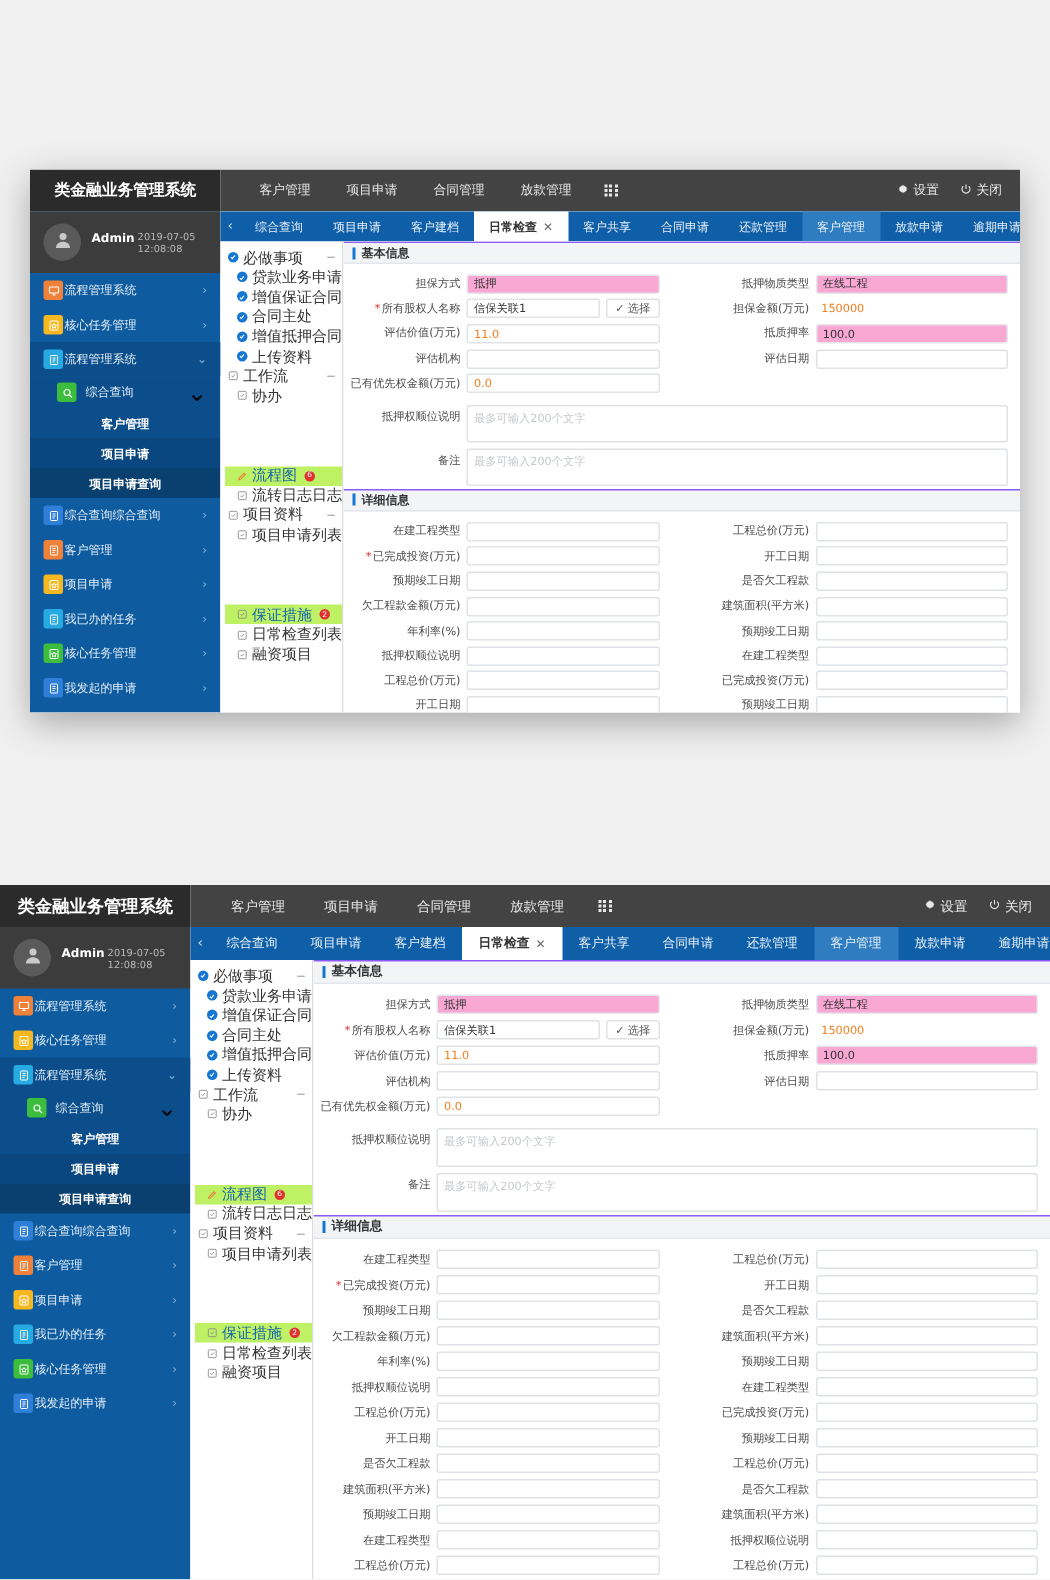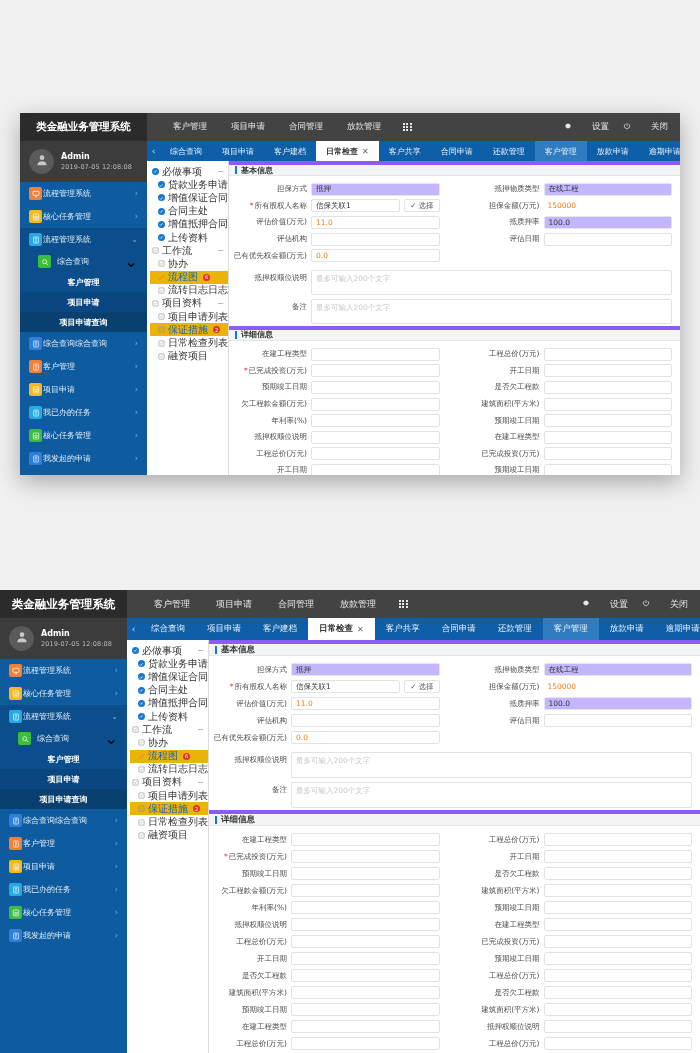--- a/index.html
+++ b/index.html
@@ -54,36 +54,36 @@
     font-size: 8.5px; cursor: pointer;
   }
   .full .topnav-item { font-size: 9px; padding: 0 13px; }
   .grid-icon {
     display: inline-grid; grid-template-columns: repeat(3, 2px);
     grid-template-rows: repeat(3, 2px); gap: 1.4px;
     margin-left: 10px; cursor: pointer;
   }
   .grid-icon i { background: #e8e8e8; width: 2px; height: 2px; display: block; }
   .topnav-right { margin-left: auto; display: flex; align-items: center; gap: 14px; padding-right: 12px; }
-  .topnav-right .act { display: flex; align-items: center; gap: 20px; color: #e8e8e8; font-size: 8.5px; cursor: pointer; }
+  .topnav-right .act { display: flex; align-items: center; gap: 3px; color: #e8e8e8; font-size: 8.5px; cursor: pointer; }
   .full .topnav-right .act { font-size: 9px; }
 
   
   .body { flex: 1; display: flex; min-height: 0; }
 
   
   .sidebar { width: 127px; flex: 0 0 127px; background: #0e5ba0; display: flex; flex-direction: column; }
   .user-card { background: #3c3c3c; display: flex; align-items: center; gap: 7px; padding: 8px 9px; flex: 0 0 auto; }
   .avatar {
     width: 25px; height: 25px; border-radius: 50%;
     background: #5a5a5a; flex: 0 0 auto;
     display: flex; align-items: center; justify-content: center;
   }
   .avatar svg { width: 14px; height: 14px; }
-  .user-meta { display: flex; flex-direction: column; gap: 2px; min-width: 0; }
+  .user-meta { display: flex; flex-direction: row; gap: 2px; min-width: 0; }
   .user-name { color: #fff; font-size: 8px; font-weight: bold; }
   .user-time { color: #bdbdbd; font-size: 6.5px; letter-spacing: .1px; }
 
   .menu { flex: 1; overflow: hidden; }
   .menu-item {
     display: flex; align-items: center; gap: 1px;
     height: 23px; padding: 0 9px; cursor: pointer; position: relative;
   }
   .menu-item .mi-label { color: #e3eef8; font-size: 8px; flex: 1; white-space: nowrap; }
   .menu-item .chev { color: #7fb0da; font-size: 8px; }
@@ -129,21 +129,21 @@
   .work { flex: 1; display: flex; min-height: 0; }
 
   
   .tree {
     width: 82px; flex: 0 0 82px; background: #fff;
     border-right: 1px solid #dcdcdc; padding: 4px 0 0 3px; overflow: hidden;
   }
   .tnode { display: flex; align-items: center; gap: 3px; height: 13.2px; padding-left: 2px; white-space: nowrap; cursor: pointer; }
   .tnode.lvl1 { padding-left: 2px; }
   .tnode.lvl2 { padding-left: 8px; }
-  .tnode.sel { background: #eab308; }
+  .tnode.sel { background: #bef264; margin-top: 40px; }
   .tnode .tlabel { font-size: 10px; color: #333; }
   .tnode.sel .tlabel { color: #1565b0; }
   .dot-blue {
     width: 7px; height: 7px; border-radius: 50%; background: #1677d2; flex: 0 0 auto;
     display: flex; align-items: center; justify-content: center;
   }
   .dot-blue svg { width: 4.5px; height: 4.5px; }
   .sq-icon { width: 7px; height: 7px; flex: 0 0 auto; color: #8a8a8a; }
   .sq-icon svg { width: 7px; height: 7px; display: block; }
   .pen-icon { width: 7px; height: 7px; flex: 0 0 auto; color: #e8833a; }
@@ -151,21 +151,21 @@
   .badge {
     display: inline-flex; align-items: center; justify-content: center;
     min-width: 7px; height: 7px; padding: 0 1.5px; border-radius: 4px;
     background: #e03131; color: #fff; font-size: 5px; margin-left: 2px; flex: 0 0 auto;
   }
   .collapse { margin-left: auto; color: #999; font-size: 8px; padding-right: 4px; }
 
   
   .form-area { flex: 1; overflow: hidden; background: #fff; padding: 0; min-width: 0; }
   .section-head {
-    background: #f2f4f6; border-top: 4px solid #8b5cf6; border-bottom: 1px solid #e3e6ea;
+    background: #f2f4f6; border-top: 1px solid #8b5cf6; border-bottom: 1px solid #e3e6ea;
     height: 15px; display: flex; align-items: center; padding-left: 6px;
     font-size: 8px; color: #333; font-weight: bold;
   }
   .full .section-head { height: 16px; font-size: 8.5px; }
   .section-head::before {
     content: ""; width: 2px; height: 8px; background: #1677d2; margin-right: 4px; display: inline-block;
   }
   .grid2 { display: grid; grid-template-columns: 1fr 1fr; column-gap: 26px; padding: 5px 8px 4px 4px; }
   .frow { display: flex; align-items: center; height: 16.6px; gap: 4px; }
   .full .frow { height: 17px; }
@@ -173,21 +173,21 @@
     width: 74px; flex: 0 0 74px; text-align: right; font-size: 7.5px; color: #4b4b4b;
     white-space: nowrap; overflow: hidden; position: relative;
   }
   .flabel .req { color: #e03131; margin-right: 1px; }
   .fctl { flex: 1; min-width: 0; display: flex; align-items: center; gap: 4px; }
   .fi {
     flex: 1; min-width: 0; height: 13px; border: 1px solid #dfe2e6; border-radius: 2px;
     background: #fff; font-size: 7.5px; color: #333; padding: 0 4px;
     display: flex; align-items: center; white-space: nowrap; overflow: hidden;
   }
-  .fi.ro { background: #c4b5fd; border-color: #e4e6e9; }
+  .fi.ro { background: #f9a8d4; border-color: #e4e6e9; }
   .fi.orange { color: #f08020; }
   .fi.plain { border: none; background: transparent; }
   .fbtn {
     flex: 0 0 auto; height: 13px; padding: 0 5px; border: 1px solid #dfe2e6; border-radius: 2px;
     background: #fff; font-size: 7.5px; color: #555; display: flex; align-items: center; gap: 2px; cursor: pointer;
   }
   .ftextarea-row { display: flex; align-items: flex-start; padding: 2px 8px 2px 4px; gap: 4px; }
   .ftextarea-row .flabel { padding-top: 3px; }
   .fta {
     flex: 1; height: 25px; border: 1px solid #dfe2e6; border-radius: 2px; background: #fff;

